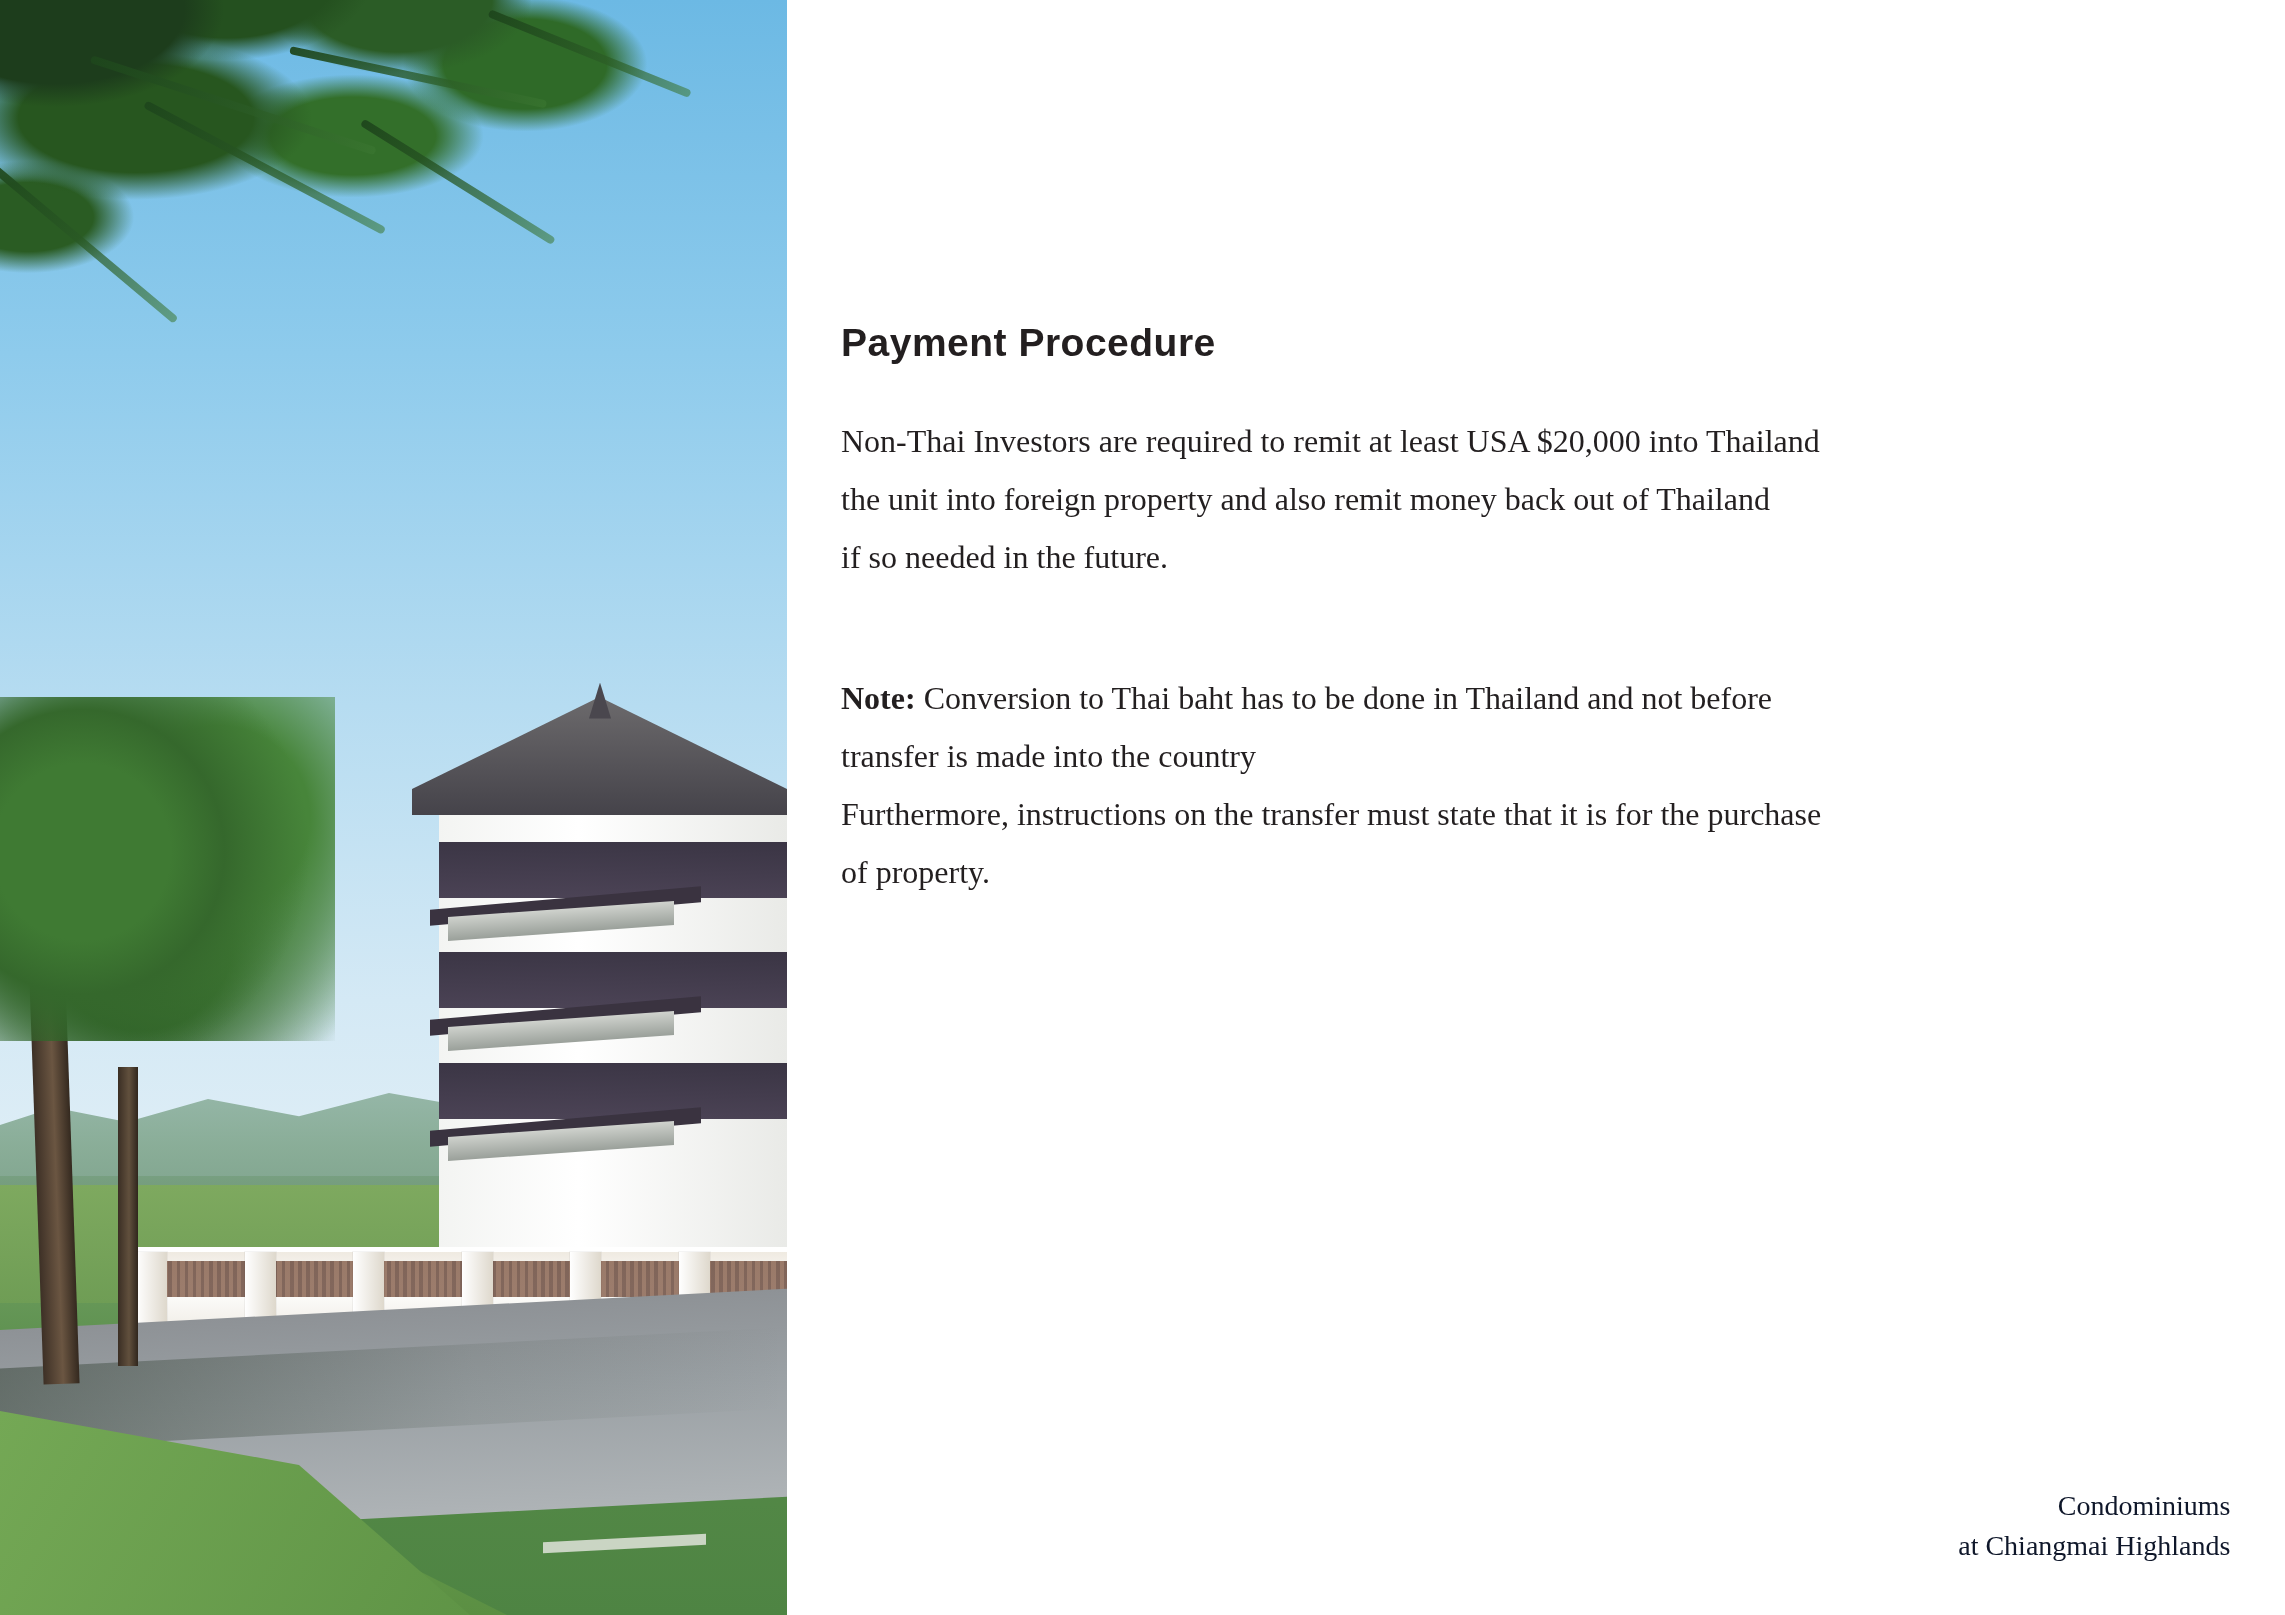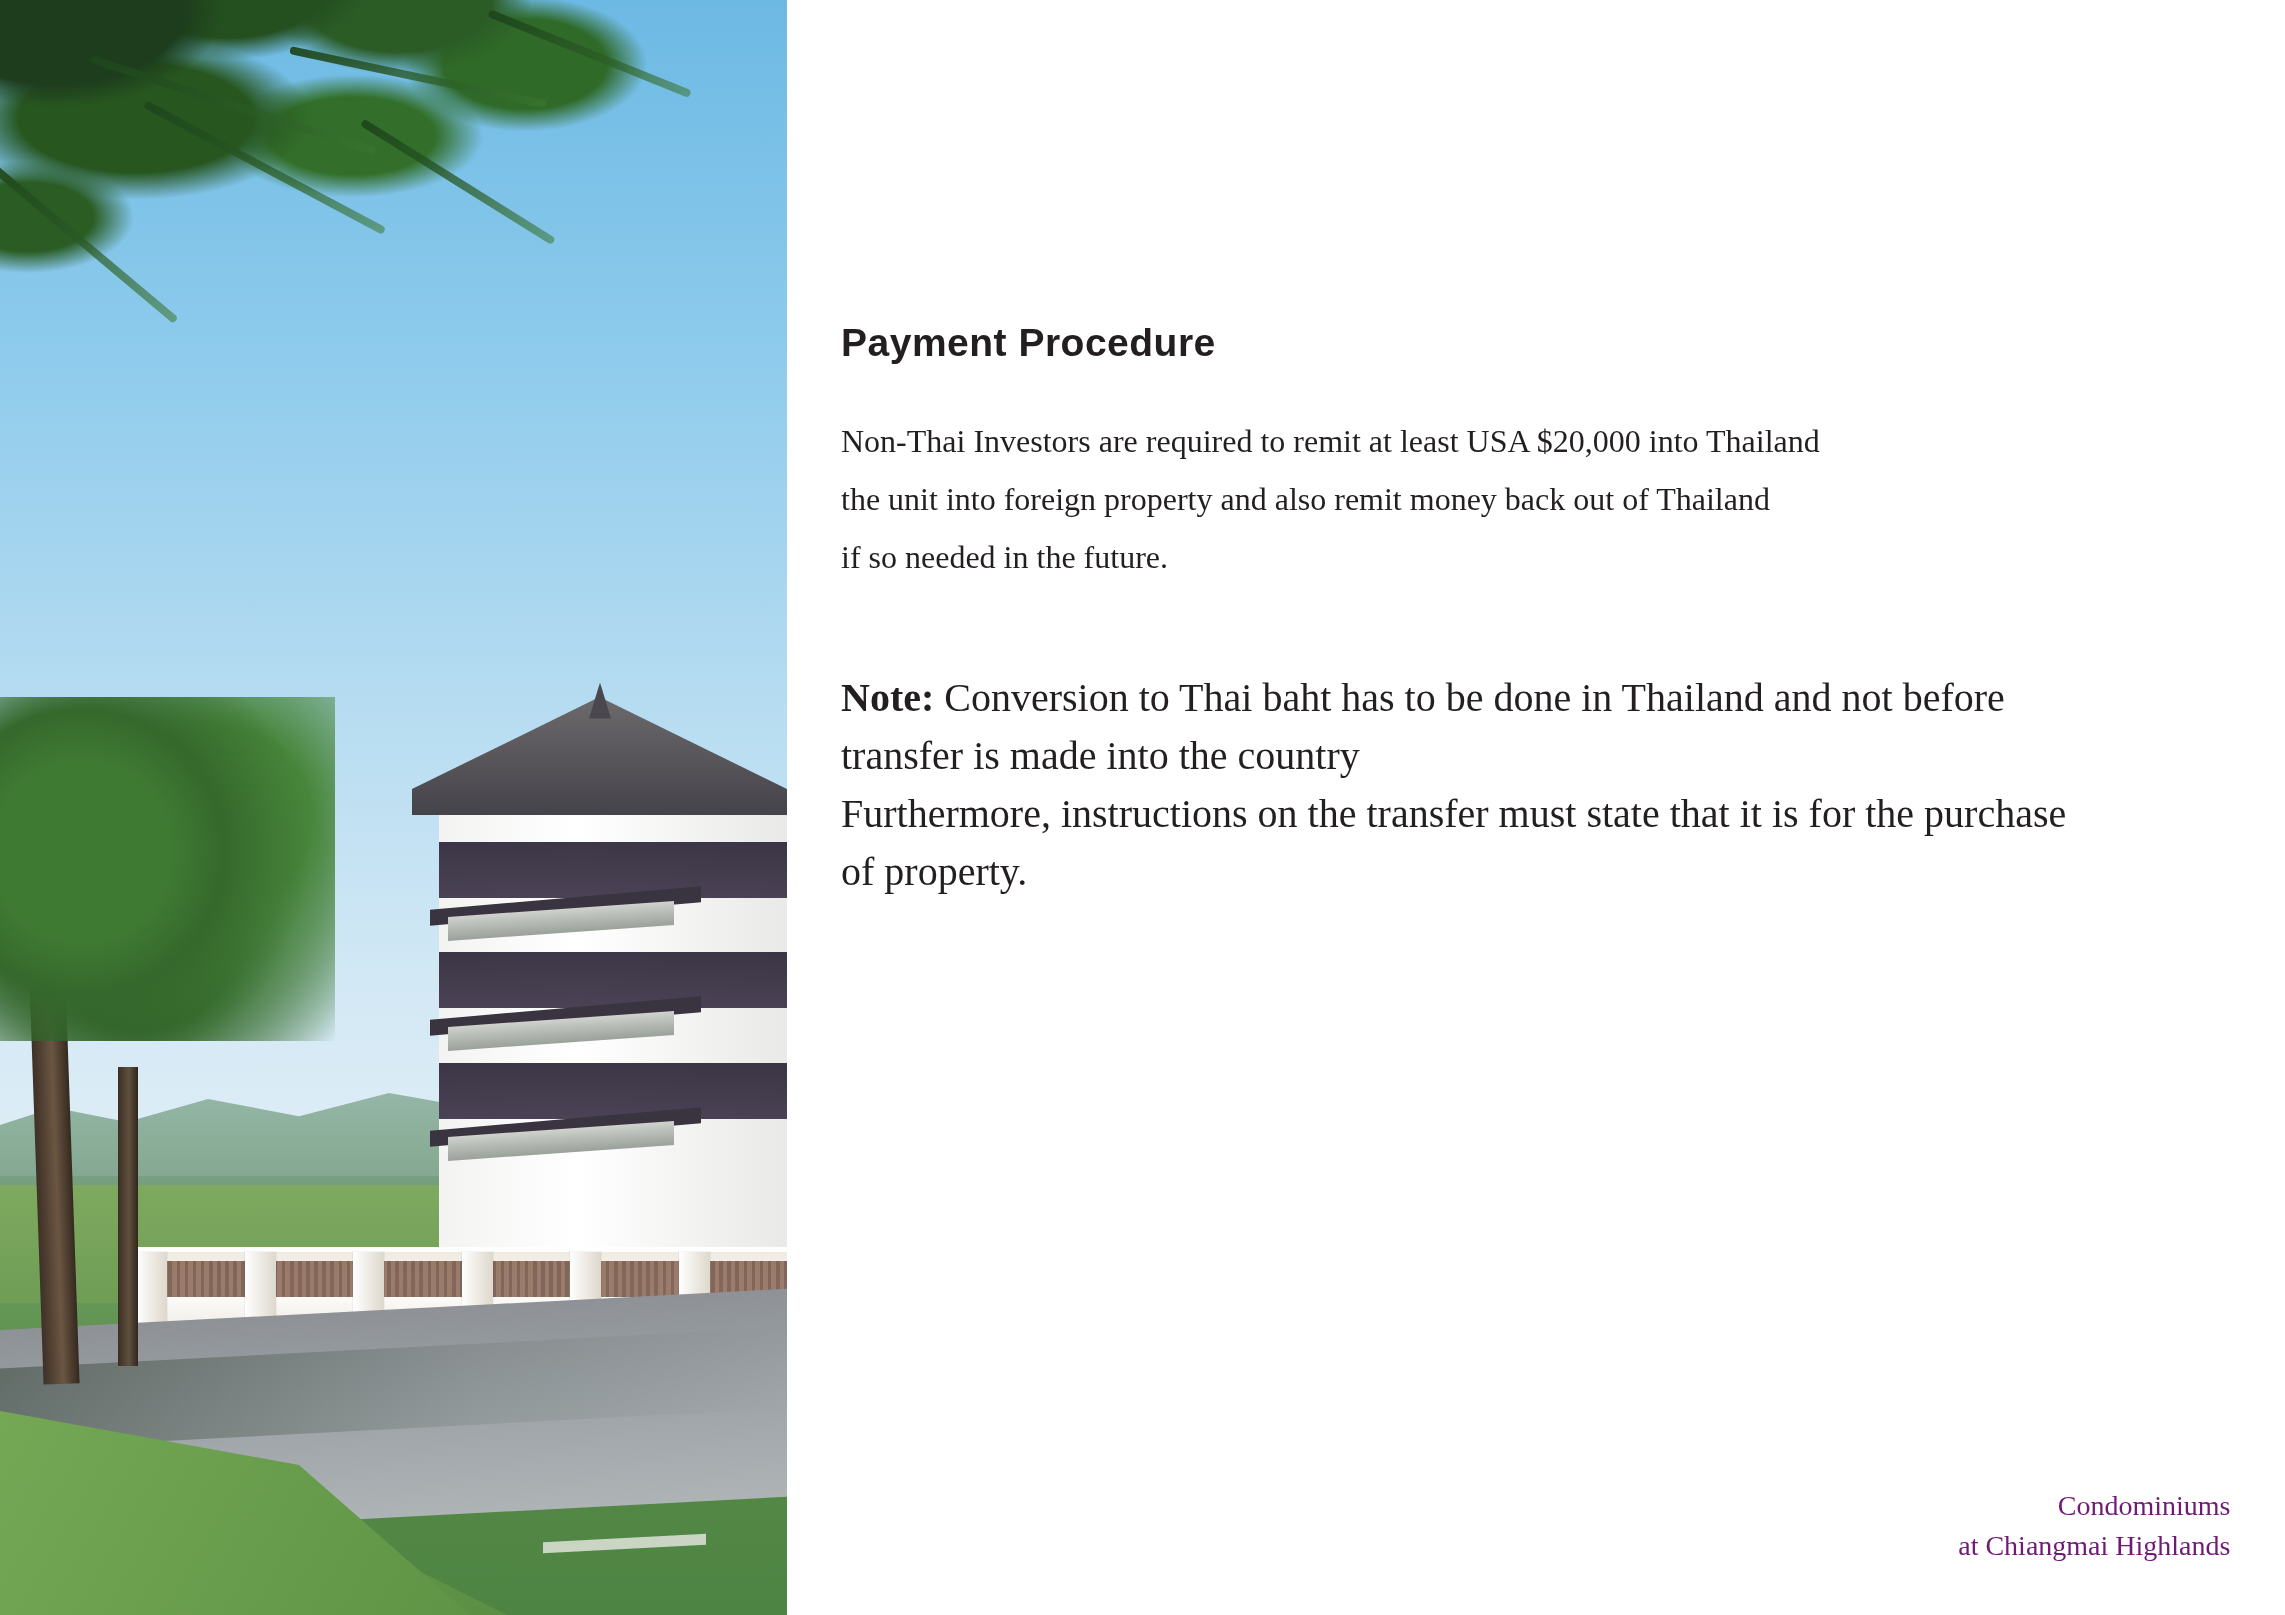--- a/index.html
+++ b/index.html
@@ -251,33 +251,33 @@
     width: 1411px;
     font-size: 32px;
     line-height: 58px;
     color: #231f20;
   }
   .para2 {
     position: absolute;
     left: 0;
     top: 669px;
     width: 1375px;
-    font-size: 40px;
+    font-size: 32px;
     line-height: 58px;
     color: #231f20;
   }
   .para2 b { font-weight: bold; }
   .footer {
     position: absolute;
     right: 3.6px;
     bottom: 50px;
     text-align: right;
     font-size: 28px;
     line-height: 40px;
-    color: #701a75;
+    color: #0f172a;
   }
   .nowrap-line { display: block; font-family: Liberation Serif, serif; }
 </style>
 </head>
 <body>
 
 <div class="page">
 
   <div class="photo" role="img" aria-label="Photograph of a Thai-style four-storey condominium building behind a white fence, with trees, lawn and a road in the foreground under a blue sky">
     <div class="sky"></div>

